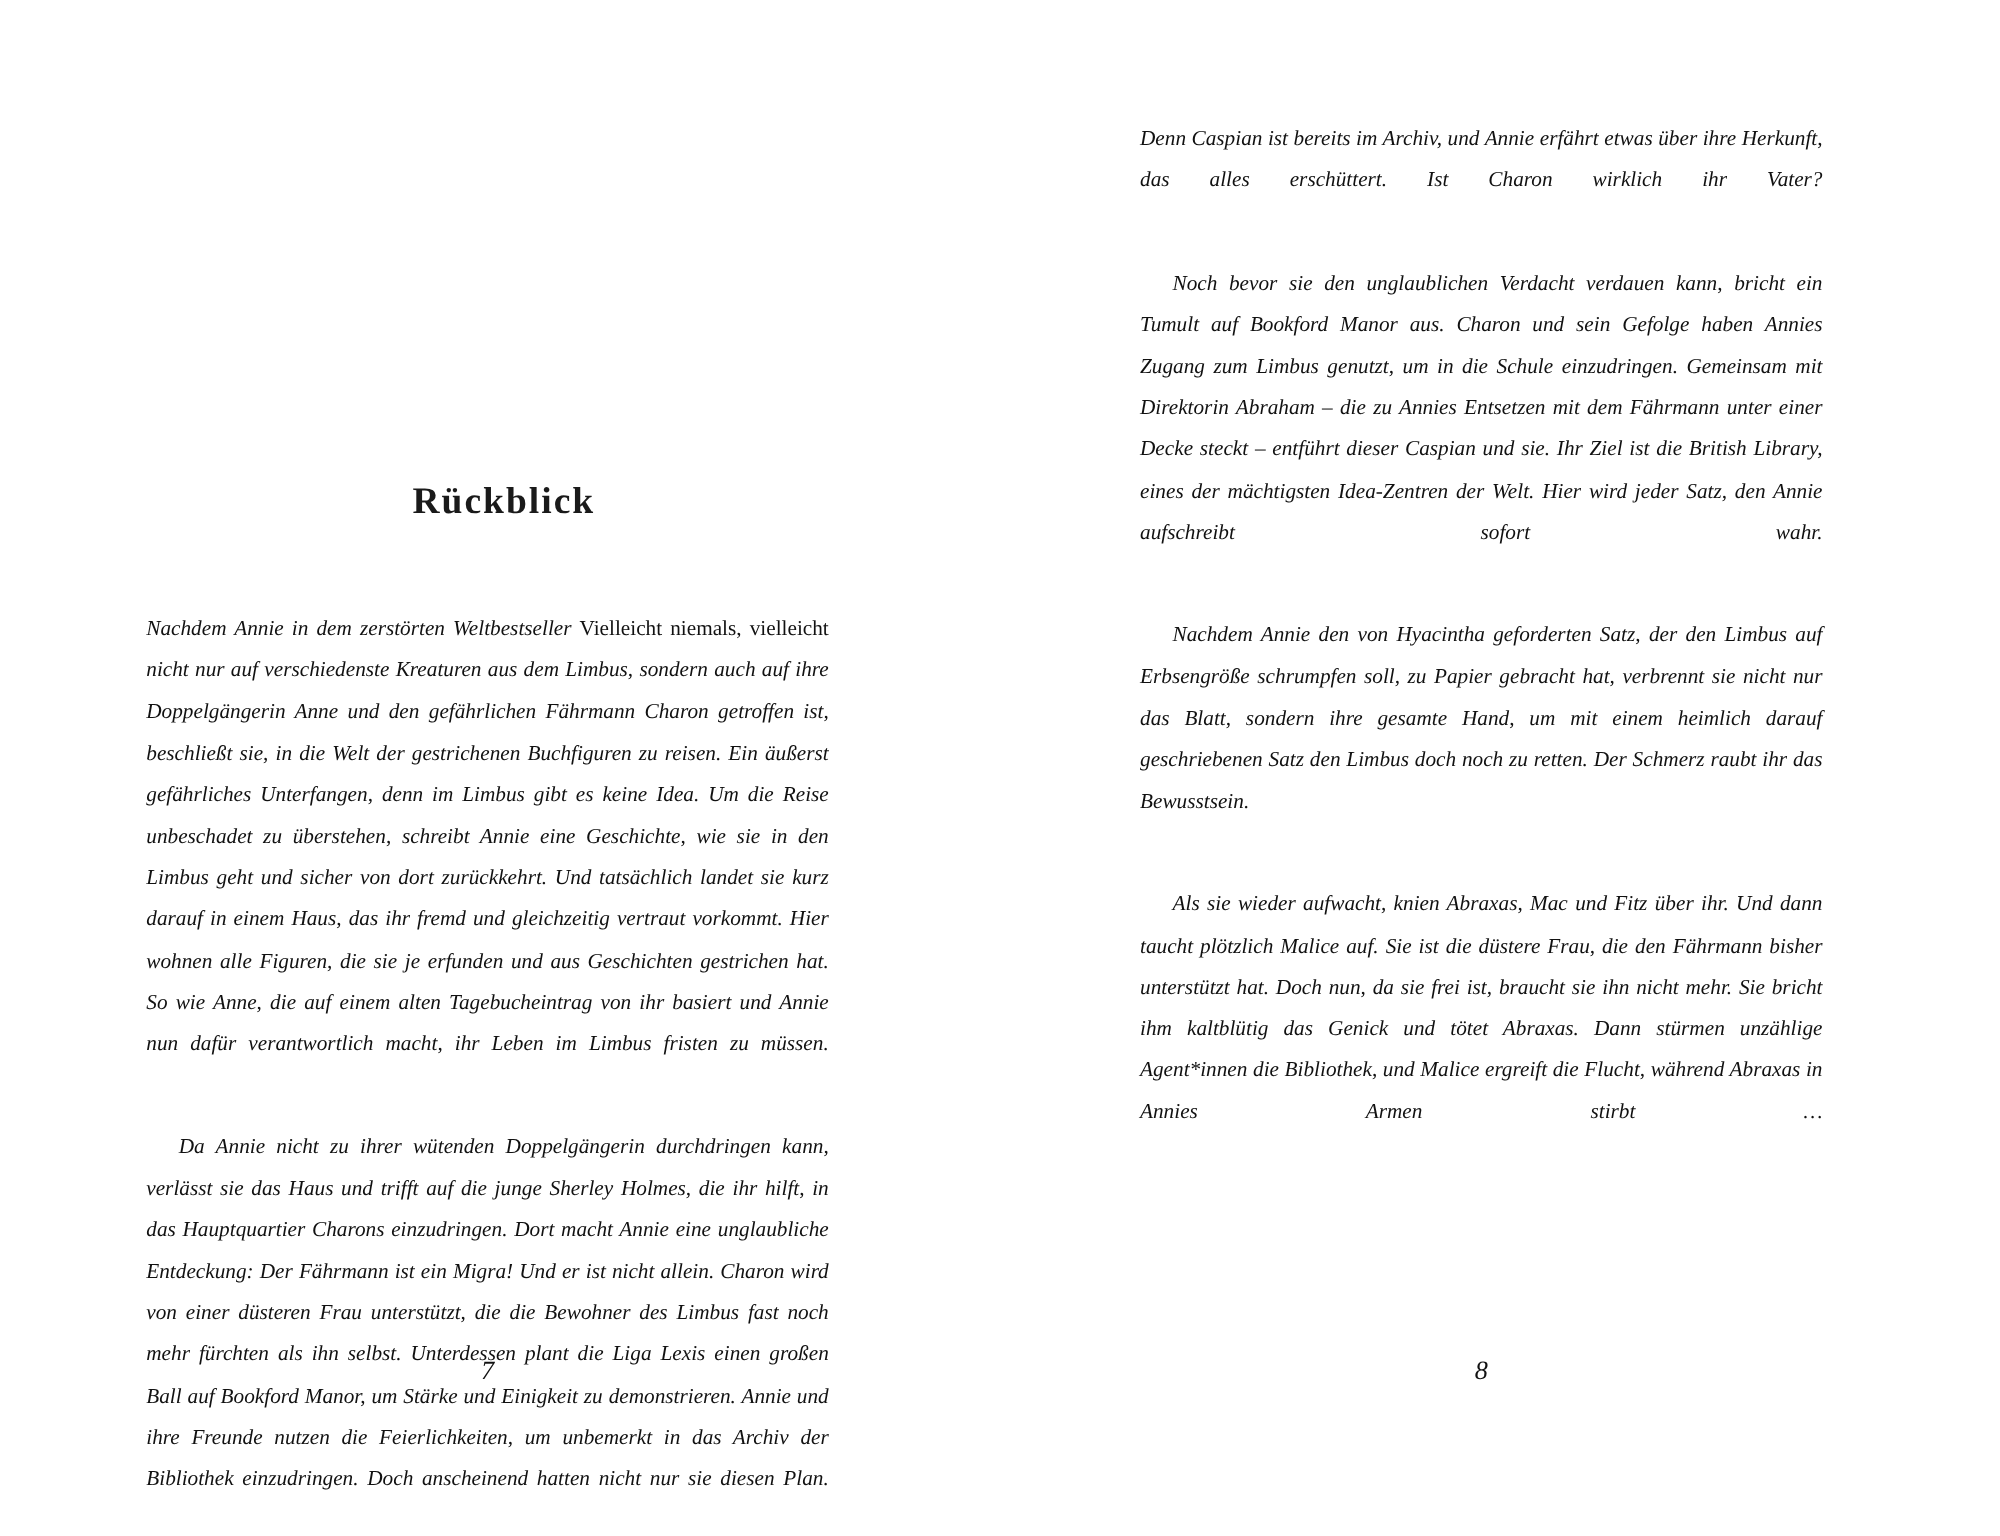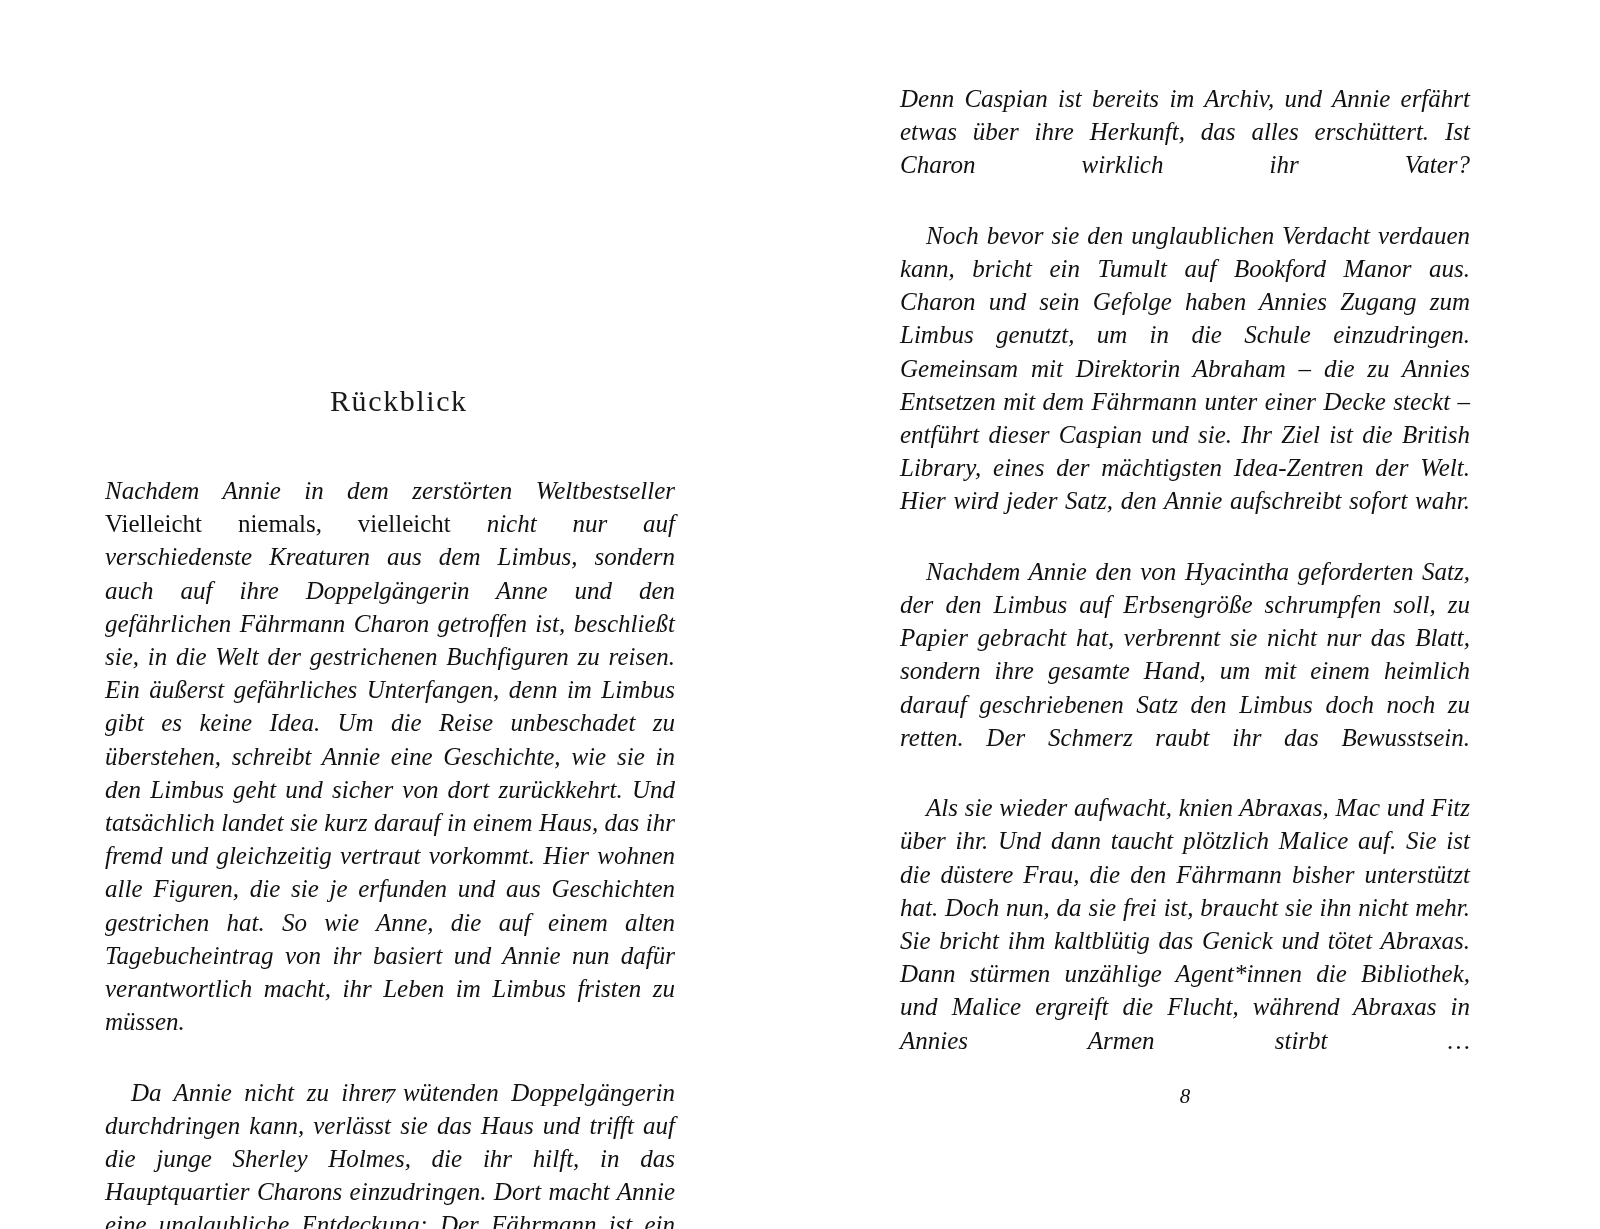--- a/index.html
+++ b/index.html
@@ -36,32 +36,32 @@
   }
   .page-left  .textblock { left: 101px; top: 470px; }
   .page-right .textblock { left:  96px; top:  78px; }
 
   
   .chapter-heading {
     position: absolute;
     left: 330px;
     top: 384px;
     font-style: normal;
-    font-weight: 400;
+    font-weight: 700;
     font-size: 30px;
     letter-spacing: 1.6px;
     color: #1a1a1a;
     white-space: nowrap;
   }
 
   
   p.para {
-    margin: 4px;
+    margin: 16px;
     font-style: italic;
-    font-size: 25px;
+    font-size: 17px;
     line-height: 33.2px;
     text-align: justify;
     text-justify: inter-word;
     color: #111111;
     hyphens: manual;
     -webkit-hyphens: manual;
   }
   p.para.indent {
     text-indent: 26px;
   }

